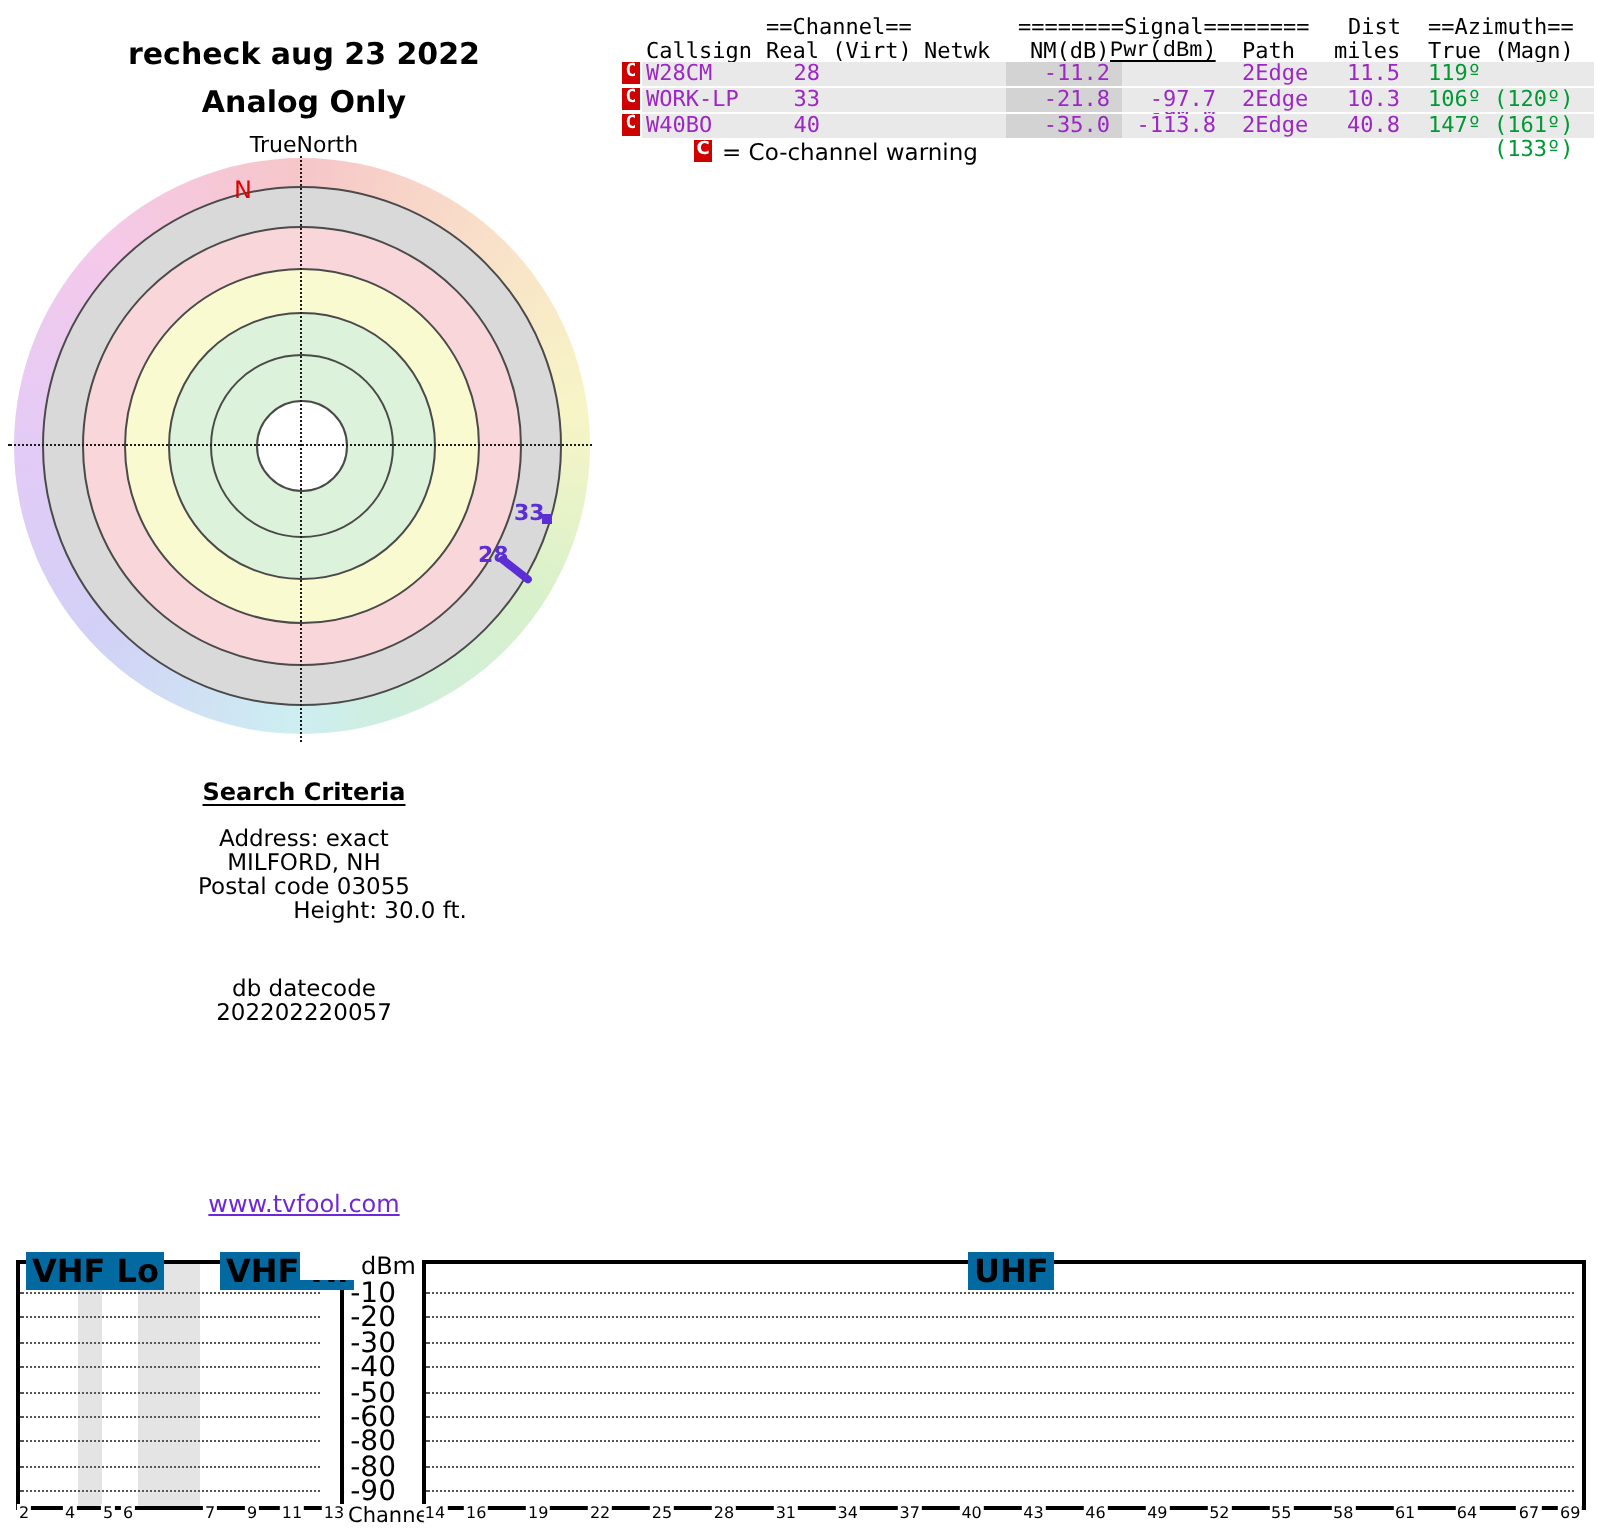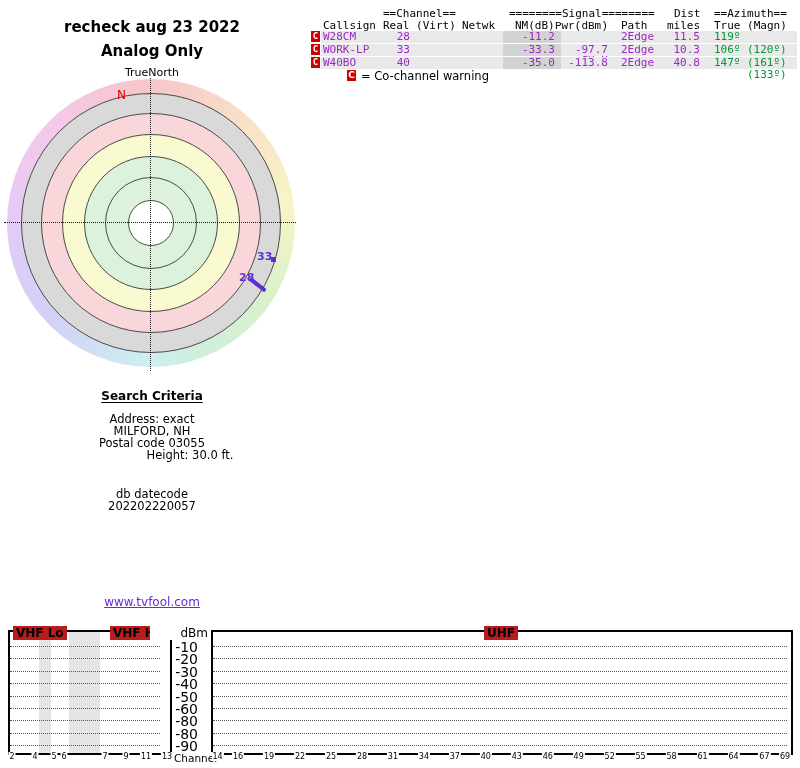--- a/index.html
+++ b/index.html
@@ -58,21 +58,21 @@
   #site-link{color:#0000cc;font-size:12px;text-decoration:underline;}
 
   
   #spectrum{left:0;top:625px;width:800px;height:143px;}
   .panel{position:absolute;top:5px;height:121px;border:2px solid #000;box-sizing:content-box;background:transparent;}
   #vhf-panel{left:8px;width:160px;}
   #uhf-panel{left:211px;width:578px;}
   .band{position:absolute;top:7px;height:121px;background:#e4e4e4;}
   #band1{left:39px;width:12px;} #band2{left:69px;width:31px;}
   .grid{position:absolute;height:0;border-top:1px dotted #555;}
-  .blabel{position:absolute;top:1px;font-size:12px;font-weight:bold;background:#b91c1c;padding:0 3px;white-space:nowrap;}
+  .blabel{position:absolute;top:1px;font-size:16px;font-weight:bold;background:#0369a1;padding:0 3px;white-space:nowrap;}
   #lbl-vhf-lo{left:13px;} #lbl-vhf-hi{left:110px;} #lbl-uhf{left:484px;}
   #lbl-dbm{position:absolute;left:150px;width:58px;top:1px;text-align:right;font-size:12px;background:#fff;}
   .ytick{position:absolute;left:140px;width:58px;text-align:right;font-size:14px;}
   .ctick{position:absolute;top:127px;font-size:8px;line-height:9px;background:#fff;padding:0 1px;transform:translateX(-50%);}
   #lbl-channel{position:absolute;left:174px;top:127px;width:40px;text-align:center;font-size:10.5px;background:#fff;}
 </style>
 </head>
 <body>
 
 <div class="cx" id="title">recheck aug 23 2022</div>
@@ -120,21 +120,21 @@
         <span class="cell pur" style="left: 300px; width: 40px; text-align: left;">2Edge</span>
         <span class="cell pur" style="left: 333px; width: 46px; text-align: right;">11.5</span>
         <span class="cell grn" style="left: 393px; width: 30px; text-align: left;">119º</span>
         <span class="cell grn" style="left: 426px; width: 45px; text-align: left; margin-top: 38px;">(133º)</span>
       </div>
       <div class="trow" style="top: 39px;">
         <div class="nmhl"></div>
         <span class="flag">C</span>
         <span class="cell pur" style="left: 2px; width: 70px; text-align: left;">WORK-LP</span>
         <span class="cell pur" style="left: 50px; width: 39px; text-align: right;">33</span>
-        <span class="cell pur" style="left: 184px; width: 50px; text-align: right;">-33.3</span>
+        <span class="cell pur" style="left: 184px; width: 50px; text-align: right;">-21.8</span>
         <span class="cell pur" style="left: 234px; width: 53px; text-align: right;">-97.7</span>
         <span class="cell pur" style="left: 300px; width: 40px; text-align: left;">2Edge</span>
         <span class="cell pur" style="left: 333px; width: 46px; text-align: right;">10.3</span>
         <span class="cell grn" style="left: 393px; width: 30px; text-align: left;">106º</span>
         <span class="cell grn" style="left: 426px; width: 45px; text-align: left;">(120º)</span>
       </div>
       <div class="trow" style="top: 52px;">
         <div class="nmhl"></div>
         <span class="flag">C</span>
         <span class="cell pur" style="left: 2px; width: 70px; text-align: left;">W40BO</span>

